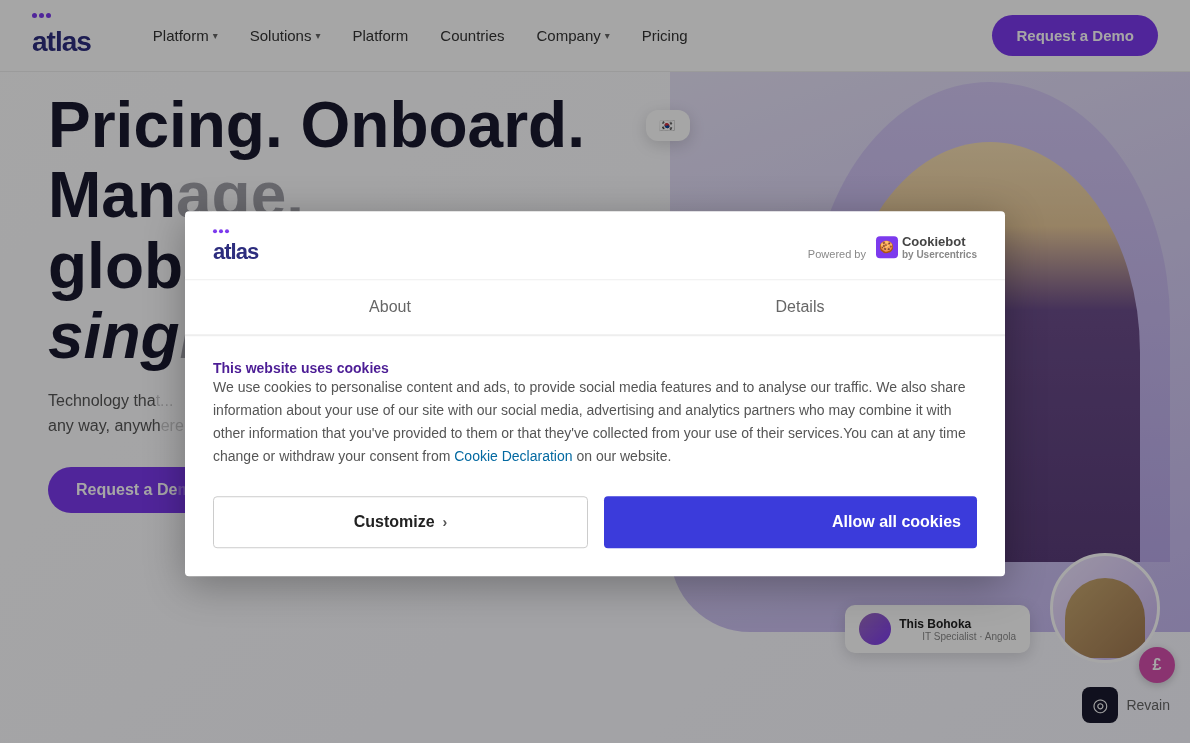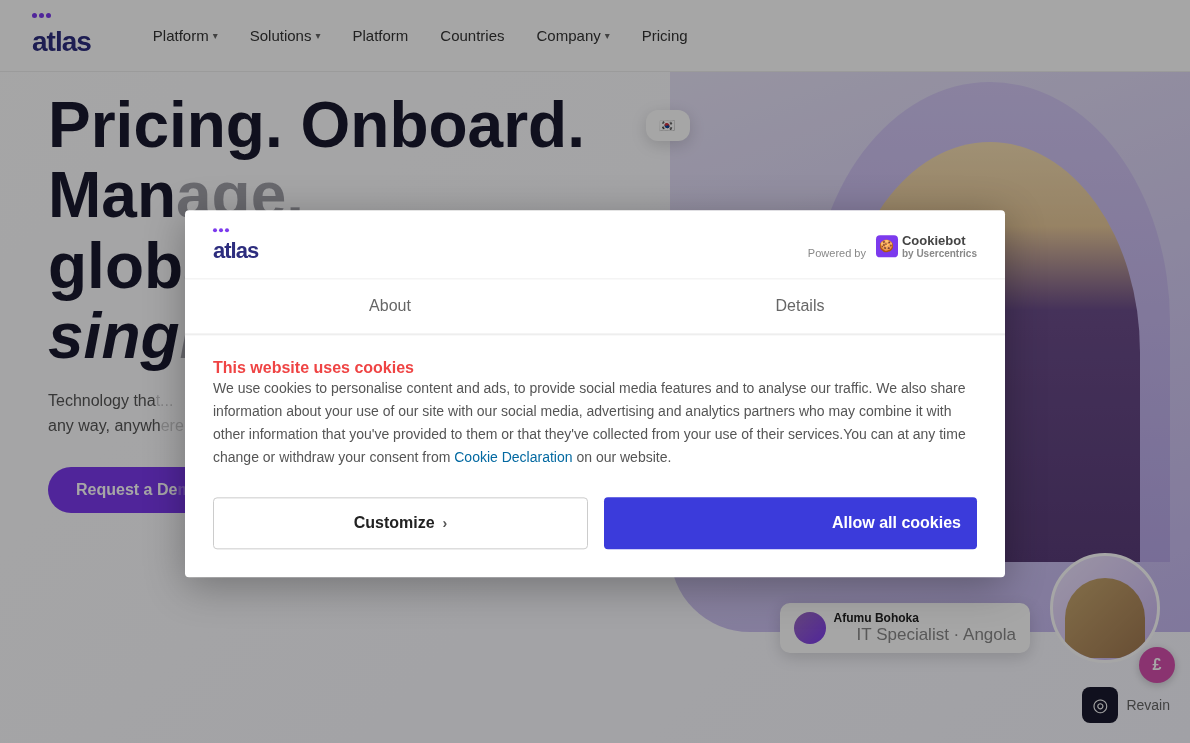--- a/index.html
+++ b/index.html
@@ -176,21 +176,21 @@
       color: #666; cursor: pointer; position: relative;
     }
     .cookie-tab.active { color: #5b21b6; font-weight: 600; }
     .cookie-tab.active::after {
       content: ''; position: absolute; bottom: -2px; left: 0; right: 0;
       height: 3px; background: #5b21b6; border-radius: 2px 2px 0 0;
     }
 
     
     .cookie-body { padding: 24px 28px 28px; }
-    .cookie-title { font-size: 16px; font-weight: 700; color: #ef4444; }
+    .cookie-title { font-size: 14px; font-weight: 700; color: #4c1d95; }
     .cookie-text {
       font-size: 14px; color: #555; line-height: 1.65;
     }
     .cookie-link { color: #0369a1; font-weight: 500; text-decoration: none; }
 
     
     .cookie-actions {
       display: flex; gap: 16px; padding: 0 28px 28px; border-radius: 11px;
     }
     .btn-customize {
@@ -242,20 +242,21 @@
     <div class="nav-item">
       <span>Company</span>
       <span class="nav-chevron">▾</span>
     </div>
     <div class="nav-item">
       <span>Pricing</span>
     </div>
   </nav>
 
   <div class="nav-spacer"></div>
+  <button class="request-demo-btn">Request a Demo</button>
 </header>
 
 <div class="hero">
   <h1>
     <span>Pricing. Onboard.</span><br>
     <span>Man<span style="text-decoration:none;opacity:0.4">age.</span></span><br>
     <span>glob<span style="opacity:0.4">ally,</span></span><br>
     <span class="italic">sing<span style="opacity:0.4">le platform.</span></span>
   </h1>
   <p>Technology tha<span style="opacity:0.3">t...</span><br>any way, anywh<span style="opacity:0.3">ere.</span></p>
@@ -272,22 +273,22 @@
   <span>🇰🇷</span>
 </div>
 
 <div class="bottom-person" style="bottom:80px; right:30px; z-index:2;">
   <div style="width:80px;height:80px;background:linear-gradient(135deg,#c8a870,#a07850);border-radius:50% 50% 0 0;margin-top:20px;"></div>
 </div>
 
 <div class="person-card" style="bottom:90px; right:160px;">
   <div class="person-avatar"></div>
   <div>
-    <div style="font-weight:600;color:#222;font-size:12px;">Afumu Bohoka</div>
-    <div style="color:#888;font-size:17px;padding-left:23px;">IT Specialist · Angola</div>
+    <div style="font-weight:600;color:#222;font-size:12px;">This Bohoka</div>
+    <div style="color:#888;font-size:10px;padding-left:23px;">IT Specialist · Angola</div>
   </div>
 </div>
 
 <div class="pound-badge">£</div>
 
 <div class="revain-widget">
   <div class="revain-icon">◎</div>
   <span>Revain</span>
 </div>
 

